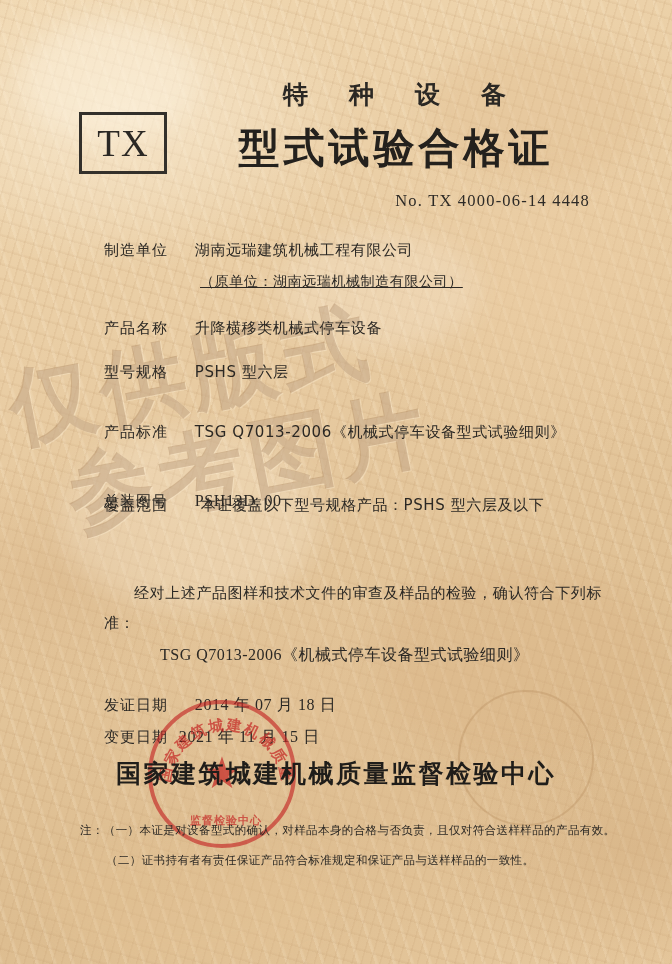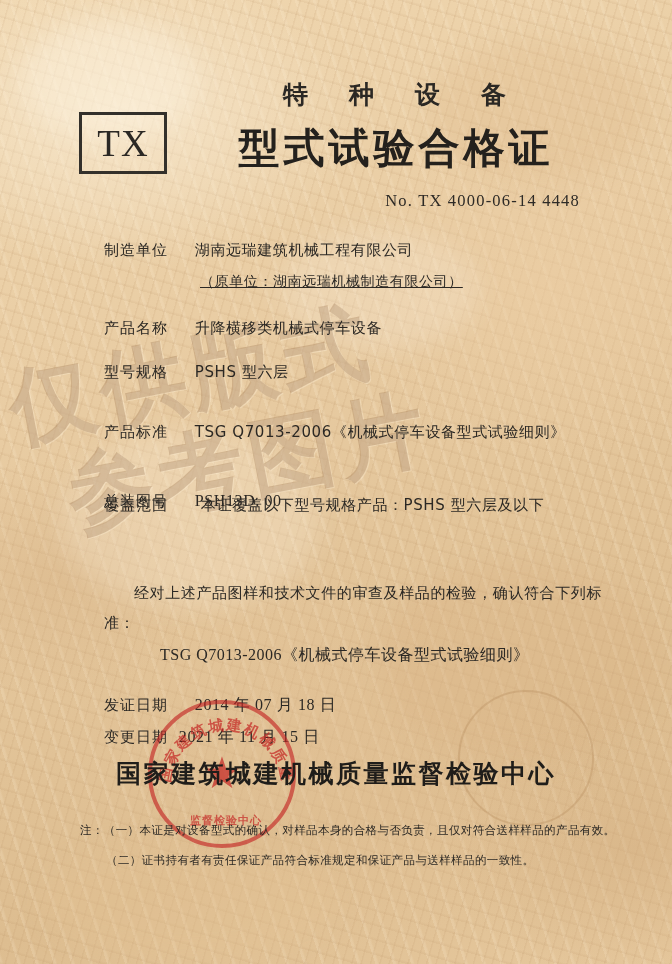--- a/index.html
+++ b/index.html
@@ -95,21 +95,21 @@
     font-family: "DejaVu Sans", sans-serif;
     font-weight: bold;
     font-size: 41px;
     letter-spacing: 4px;
     margin-top: 10px;
     color: #24211d;
   }
 
   .serial {
     position: absolute;
-    right: 92px;
+    right: 82px;
     top: 191px;
     font-family: "Liberation Serif", serif;
     font-size: 16.5px;
     letter-spacing: 1.2px;
     color: #2d2a26;
   }
 
   
   .field {
     position: absolute;

